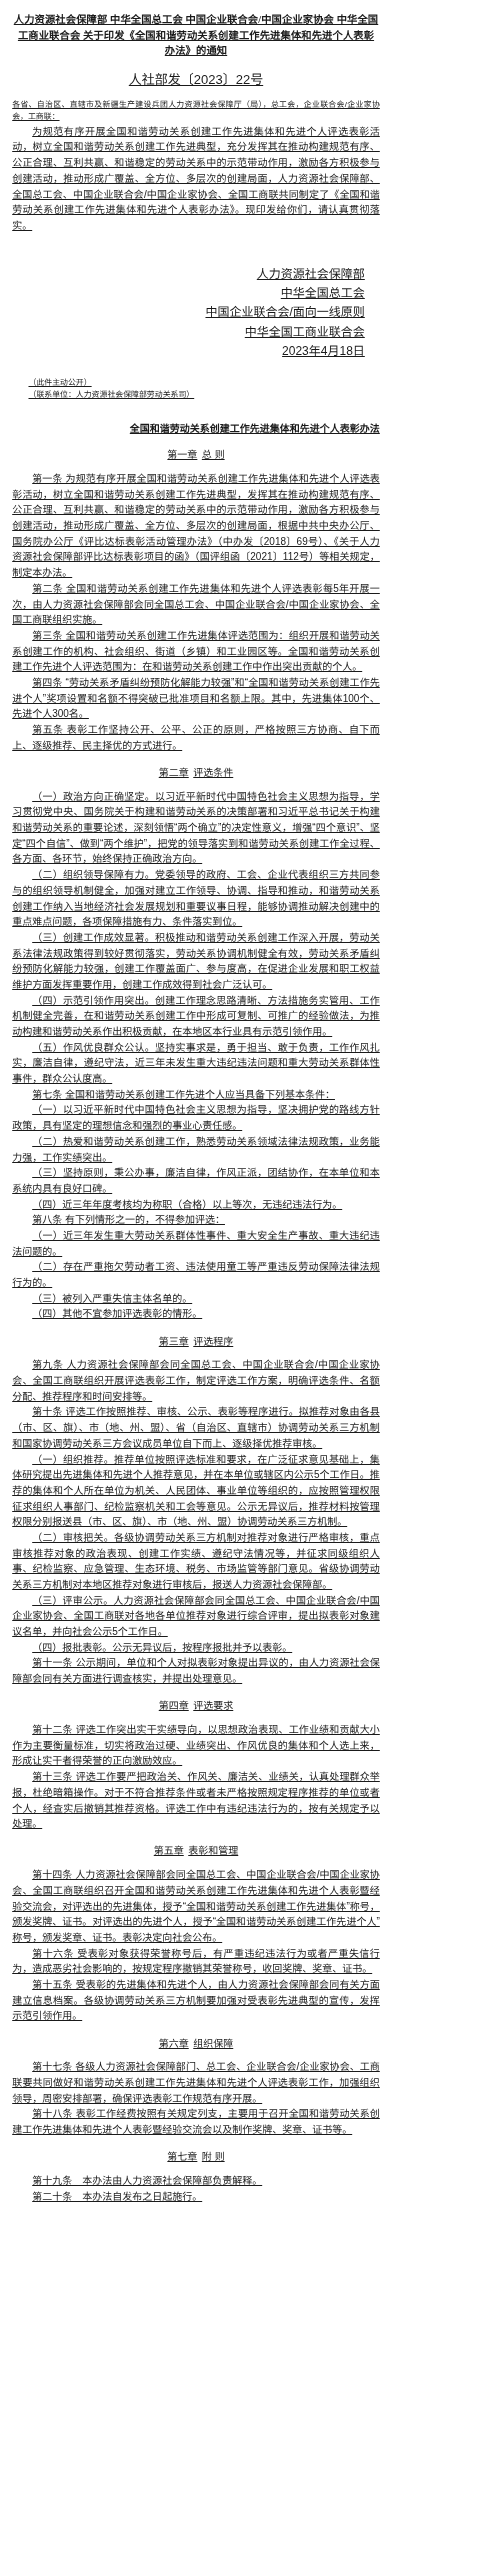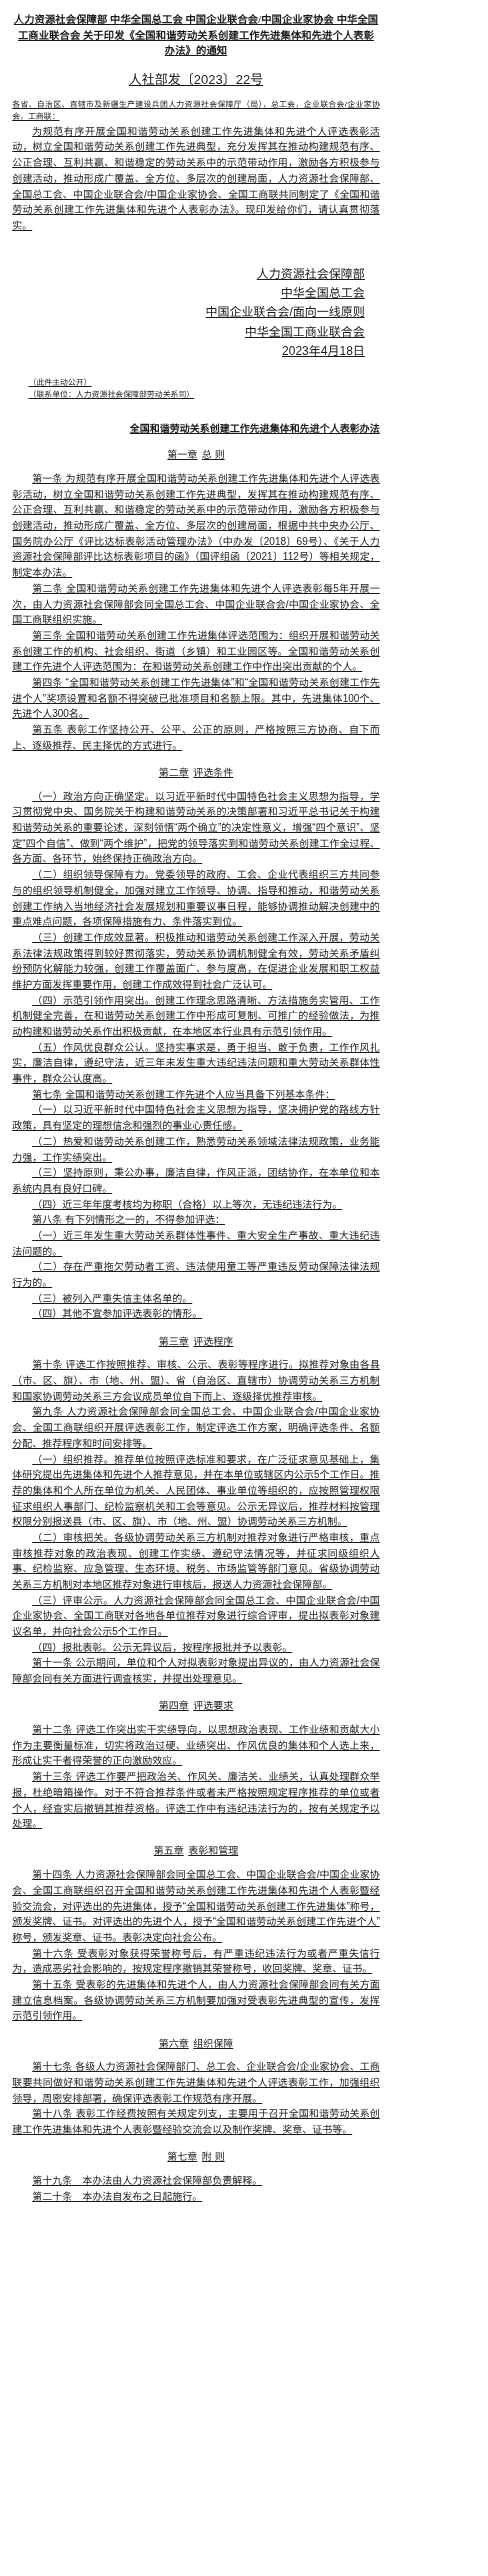--- a/index.html
+++ b/index.html
@@ -117,41 +117,41 @@
 
   <div class="attach-gap"></div>
 
   <h2 class="attach-title">全国和谐劳动关系创建工作先进集体和先进个人表彰办法</h2>
 
   <div id="chapters-root">
       <div class="chapter-heading"><span>第一章</span><span class="sp"></span><span>总 则</span></div>
       <p class="body-text">第一条 为规范有序开展全国和谐劳动关系创建工作先进集体和先进个人评选表彰活动，树立全国和谐劳动关系创建工作先进典型，发挥其在推动构建规范有序、公正合理、互利共赢、和谐稳定的劳动关系中的示范带动作用，激励各方积极参与创建活动，推动形成广覆盖、全方位、多层次的创建局面，根据中共中央办公厅、国务院办公厅《评比达标表彰活动管理办法》（中办发〔2018〕69号）、《关于人力资源社会保障部评比达标表彰项目的函》（国评组函〔2021〕112号）等相关规定，制定本办法。</p>
       <p class="body-text">第二条 全国和谐劳动关系创建工作先进集体和先进个人评选表彰每5年开展一次，由人力资源社会保障部会同全国总工会、中国企业联合会/中国企业家协会、全国工商联组织实施。</p>
       <p class="body-text">第三条 全国和谐劳动关系创建工作先进集体评选范围为：组织开展和谐劳动关系创建工作的机构、社会组织、街道（乡镇）和工业园区等。全国和谐劳动关系创建工作先进个人评选范围为：在和谐劳动关系创建工作中作出突出贡献的个人。</p>
-      <p class="body-text">第四条 “全国和谐劳动关系创建工作先进集体”和“全国和谐劳动关系创建工作先进个人”奖项设置和名额不得突破已批准项目和名额上限。其中，先进集体100个、先进个人300名。</p>
+      <p class="body-text">第四条 “劳动关系矛盾纠纷预防化解能力较强”和“全国和谐劳动关系创建工作先进个人”奖项设置和名额不得突破已批准项目和名额上限。其中，先进集体100个、先进个人300名。</p>
       <p class="body-text">第五条 表彰工作坚持公开、公平、公正的原则，严格按照三方协商、自下而上、逐级推荐、民主择优的方式进行。</p>
       <div class="chapter-heading"><span>第二章</span><span class="sp"></span><span>评选条件</span></div>
       <p class="body-text">（一）政治方向正确坚定。以习近平新时代中国特色社会主义思想为指导，学习贯彻党中央、国务院关于构建和谐劳动关系的决策部署和习近平总书记关于构建和谐劳动关系的重要论述，深刻领悟“两个确立”的决定性意义，增强“四个意识”、坚定“四个自信”、做到“两个维护”，把党的领导落实到和谐劳动关系创建工作全过程、各方面、各环节，始终保持正确政治方向。</p>
       <p class="body-text">（二）组织领导保障有力。党委领导的政府、工会、企业代表组织三方共同参与的组织领导机制健全，加强对建立工作领导、协调、指导和推动，和谐劳动关系创建工作纳入当地经济社会发展规划和重要议事日程，能够协调推动解决创建中的重点难点问题，各项保障措施有力、条件落实到位。</p>
       <p class="body-text">（三）创建工作成效显著。积极推动和谐劳动关系创建工作深入开展，劳动关系法律法规政策得到较好贯彻落实，劳动关系协调机制健全有效，劳动关系矛盾纠纷预防化解能力较强，创建工作覆盖面广、参与度高，在促进企业发展和职工权益维护方面发挥重要作用，创建工作成效得到社会广泛认可。</p>
       <p class="body-text">（四）示范引领作用突出。创建工作理念思路清晰、方法措施务实管用、工作机制健全完善，在和谐劳动关系创建工作中形成可复制、可推广的经验做法，为推动构建和谐劳动关系作出积极贡献，在本地区本行业具有示范引领作用。</p>
       <p class="body-text">（五）作风优良群众公认。坚持实事求是，勇于担当、敢于负责，工作作风扎实，廉洁自律，遵纪守法，近三年未发生重大违纪违法问题和重大劳动关系群体性事件，群众公认度高。</p>
       <p class="body-text">第七条 全国和谐劳动关系创建工作先进个人应当具备下列基本条件：</p>
       <p class="body-text">（一）以习近平新时代中国特色社会主义思想为指导，坚决拥护党的路线方针政策，具有坚定的理想信念和强烈的事业心责任感。</p>
       <p class="body-text">（二）热爱和谐劳动关系创建工作，熟悉劳动关系领域法律法规政策，业务能力强，工作实绩突出。</p>
       <p class="body-text">（三）坚持原则，秉公办事，廉洁自律，作风正派，团结协作，在本单位和本系统内具有良好口碑。</p>
       <p class="body-text">（四）近三年年度考核均为称职（合格）以上等次，无违纪违法行为。</p>
       <p class="body-text">第八条 有下列情形之一的，不得参加评选：</p>
       <p class="body-text">（一）近三年发生重大劳动关系群体性事件、重大安全生产事故、重大违纪违法问题的。</p>
       <p class="body-text">（二）存在严重拖欠劳动者工资、违法使用童工等严重违反劳动保障法律法规行为的。</p>
       <p class="body-text">（三）被列入严重失信主体名单的。</p>
       <p class="body-text">（四）其他不宜参加评选表彰的情形。</p>
       <div class="chapter-heading"><span>第三章</span><span class="sp"></span><span>评选程序</span></div>
+      <p class="body-text">第九条 人力资源社会保障部会同全国总工会、中国企业联合会/中国企业家协会、全国工商联组织开展评选表彰工作，制定评选工作方案，明确评选条件、名额分配、推荐程序和时间安排等。</p>
       <p class="body-text">第十条 评选工作按照推荐、审核、公示、表彰等程序进行。拟推荐对象由各县（市、区、旗）、市（地、州、盟）、省（自治区、直辖市）协调劳动关系三方机制和国家协调劳动关系三方会议成员单位自下而上、逐级择优推荐审核。</p>
-      <p class="body-text">第九条 人力资源社会保障部会同全国总工会、中国企业联合会/中国企业家协会、全国工商联组织开展评选表彰工作，制定评选工作方案，明确评选条件、名额分配、推荐程序和时间安排等。</p>
       <p class="body-text">（一）组织推荐。推荐单位按照评选标准和要求，在广泛征求意见基础上，集体研究提出先进集体和先进个人推荐意见，并在本单位或辖区内公示5个工作日。推荐的集体和个人所在单位为机关、人民团体、事业单位等组织的，应按照管理权限征求组织人事部门、纪检监察机关和工会等意见。公示无异议后，推荐材料按管理权限分别报送县（市、区、旗）、市（地、州、盟）协调劳动关系三方机制。</p>
       <p class="body-text">（二）审核把关。各级协调劳动关系三方机制对推荐对象进行严格审核，重点审核推荐对象的政治表现、创建工作实绩、遵纪守法情况等，并征求同级组织人事、纪检监察、应急管理、生态环境、税务、市场监管等部门意见。省级协调劳动关系三方机制对本地区推荐对象进行审核后，报送人力资源社会保障部。</p>
       <p class="body-text">（三）评审公示。人力资源社会保障部会同全国总工会、中国企业联合会/中国企业家协会、全国工商联对各地各单位推荐对象进行综合评审，提出拟表彰对象建议名单，并向社会公示5个工作日。</p>
       <p class="body-text">（四）报批表彰。公示无异议后，按程序报批并予以表彰。</p>
       <p class="body-text">第十一条 公示期间，单位和个人对拟表彰对象提出异议的，由人力资源社会保障部会同有关方面进行调查核实，并提出处理意见。</p>
       <div class="chapter-heading"><span>第四章</span><span class="sp"></span><span>评选要求</span></div>
       <p class="body-text">第十二条 评选工作突出实干实绩导向，以思想政治表现、工作业绩和贡献大小作为主要衡量标准，切实将政治过硬、业绩突出、作风优良的集体和个人选上来，形成让实干者得荣誉的正向激励效应。</p>
       <p class="body-text">第十三条 评选工作要严把政治关、作风关、廉洁关、业绩关，认真处理群众举报，杜绝暗箱操作。对于不符合推荐条件或者未严格按照规定程序推荐的单位或者个人，经查实后撤销其推荐资格。评选工作中有违纪违法行为的，按有关规定予以处理。</p>
       <div class="chapter-heading"><span>第五章</span><span class="sp"></span><span>表彰和管理</span></div>
       <p class="body-text">第十四条 人力资源社会保障部会同全国总工会、中国企业联合会/中国企业家协会、全国工商联组织召开全国和谐劳动关系创建工作先进集体和先进个人表彰暨经验交流会，对评选出的先进集体，授予“全国和谐劳动关系创建工作先进集体”称号，颁发奖牌、证书。对评选出的先进个人，授予“全国和谐劳动关系创建工作先进个人”称号，颁发奖章、证书。表彰决定向社会公布。</p>

